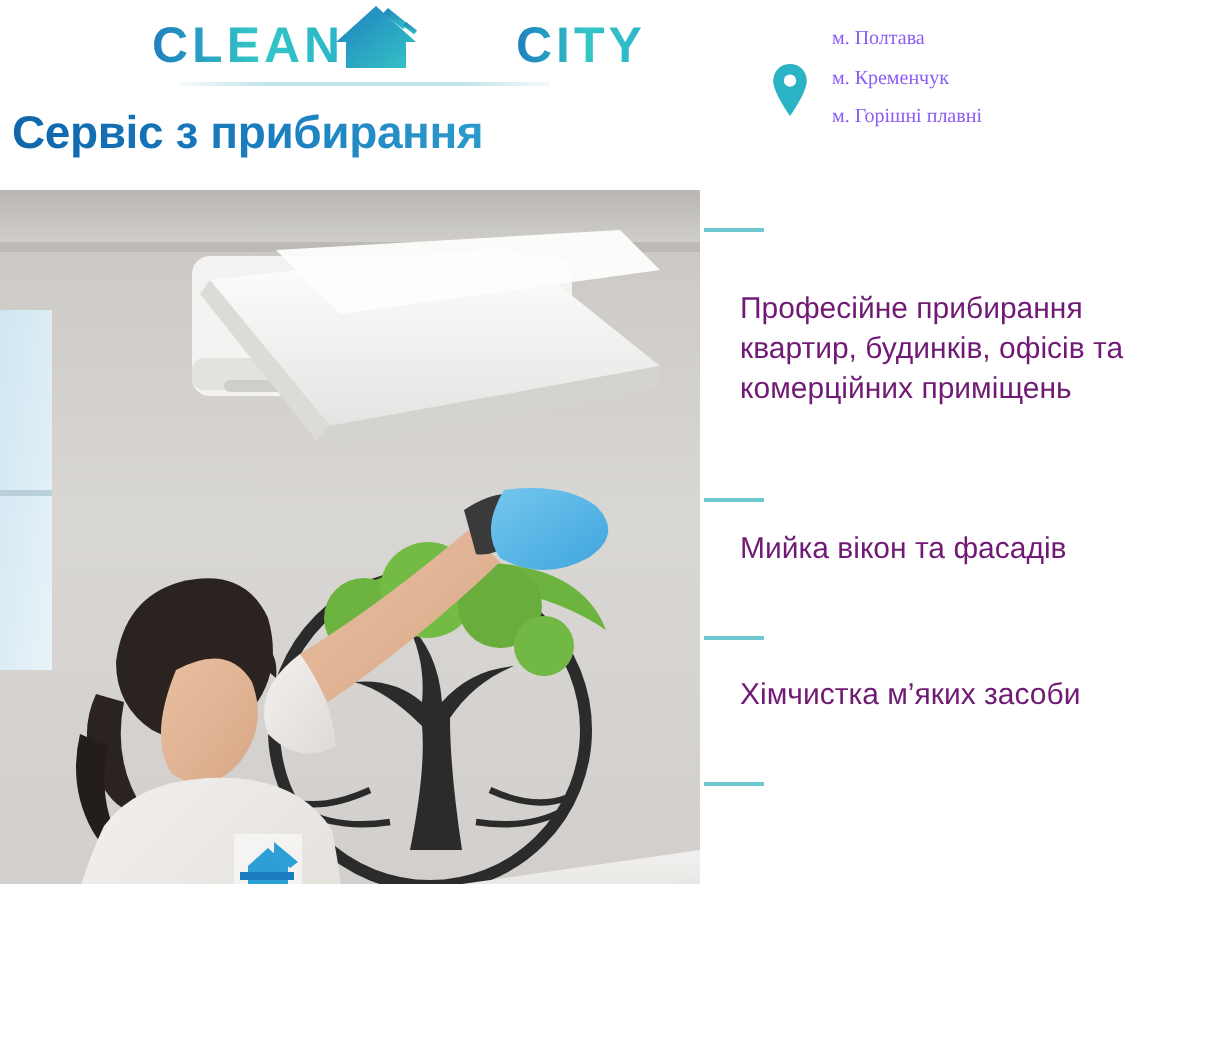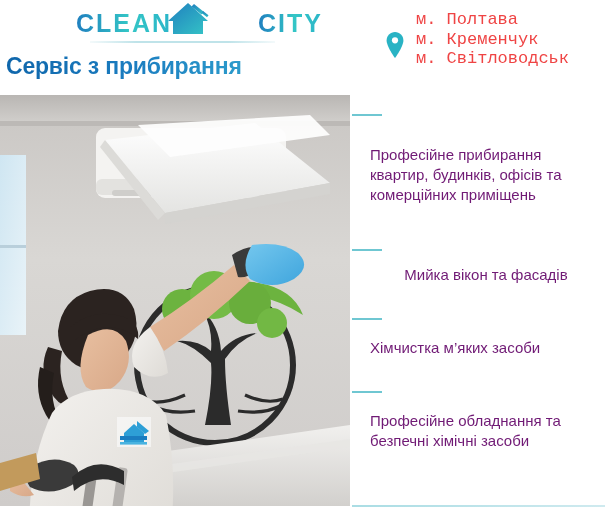--- a/index.html
+++ b/index.html
@@ -3,21 +3,21 @@
 <meta charset="utf-8">
 <style>
   html,body{margin:0;padding:0;}
   body{
     width:605px;height:530px;
     background:#ffffff;
     font-family:"Liberation Sans", sans-serif;
     overflow:hidden;
     position:relative;
   }
-  .page{position:relative;width:605px;height:530px;background:#fff;overflow:hidden;}
+  .page{position:relative;width:605px;height:442px;background:#fff;overflow:hidden;}
 
   
   .header{position:absolute;left:0;top:0;width:605px;height:95px;background:#fff;z-index:5;}
 
   .logo-block{position:absolute;left:76px;top:2px;width:215px;height:42px;}
   .logo-row{position:relative;width:215px;height:34px;}
   .logo-word{
     position:absolute;top:8px;
     font-weight:bold;font-size:25px;letter-spacing:2px;
     background:linear-gradient(90deg,#1f7fbf 0%,#34c6c6 55%,#2bb5c9 100%);
@@ -36,38 +36,38 @@
     background:linear-gradient(90deg,#0f66ab 0%,#1b7dc0 35%,#2e9fcd 70%,#37b6d6 100%);
     -webkit-background-clip:text;background-clip:text;color:transparent;
     white-space:nowrap;
   }
 
   
   .cities{position:absolute;left:386px;top:10px;width:215px;height:80px;}
   .pin{position:absolute;left:0px;top:22px;width:18px;height:26px;}
   .city-list{position:absolute;left:30px;top:0px;}
   .city-item{
-    font-size:17px;color:#ef4444;line-height:19.5px;
-    white-space:nowrap;font-family:Liberation Mono, monospace;
+    font-size:10px;color:#8b5cf6;line-height:19.5px;
+    white-space:nowrap;font-family:Liberation Serif, serif;
   }
 
   
   .photo{position:absolute;left:0;top:95px;width:350px;height:411px;overflow:hidden;background:#d6d3d0;}
   .photo svg{display:block;width:350px;height:411px;}
 
   
   .features{position:absolute;left:350px;top:95px;width:255px;height:435px;background:#fff;}
   .feature{position:absolute;left:20px;width:232px;}
   .feature-text{
     font-size:15px;line-height:20px;color:#701a75;
     font-family:Liberation Sans, sans-serif;
   }
   .divider{position:absolute;left:2px;width:30px;height:2px;background:#6fc7d2;}
   .f1{top:50px;}
-  .f2{top:170px;text-align:center;}
+  .f2{top:170px;}
   .f3{top:243px;}
   .f4{top:316px;}
   .d0{top:19px;}
   .d1{top:154px;}
   .d2{top:223px;}
   .d3{top:296px;}
   .bottom-rule{position:absolute;left:352px;top:505px;width:253px;height:2px;
     background:linear-gradient(90deg,#aadde4,#cfeaef);}
 </style>
 </head>
@@ -101,21 +101,21 @@
     <div class="main-title">Сервіс з прибирання</div>
 
     <div class="cities">
       <svg class="pin" viewBox="0 0 18 26">
         <path d="M9 0C4.3 0 0.6 3.7 0.6 8.4c0 6 8.4 17.6 8.4 17.6s8.4-11.6 8.4-17.6C17.4 3.7 13.7 0 9 0z" fill="#29b3c4"></path>
         <circle cx="9" cy="8.3" r="3.1" fill="#ffffff"></circle>
       </svg>
       <div class="city-list">
         <div class="city-item">м. Полтава</div>
         <div class="city-item">м. Кременчук</div>
-        <div class="city-item">м. Світловодськ</div>
+        <div class="city-item">м. Горішні плавні</div>
       </div>
     </div>
   </div>
 
   <div class="photo">
     <svg viewBox="0 0 350 411">
       <defs>
         <linearGradient id="wall" x1="0" y1="0" x2="0" y2="1">
           <stop offset="0%" stop-color="#c9c6c3"></stop>
           <stop offset="40%" stop-color="#d9d7d4"></stop>
@@ -242,19 +242,16 @@
     </div>
 
     <div class="divider d2"></div>
 
     <div class="feature f3">
       <div class="feature-text">Хімчистка м’яких засоби</div>
     </div>
 
     <div class="divider d3"></div>
 
-    <div class="feature f4">
-      <div class="feature-text">Професійне обладнання та безпечні хімічні засоби</div>
-    </div>
   </div>
 
   <div class="bottom-rule"></div>
 </div>
 
 </body></html>

